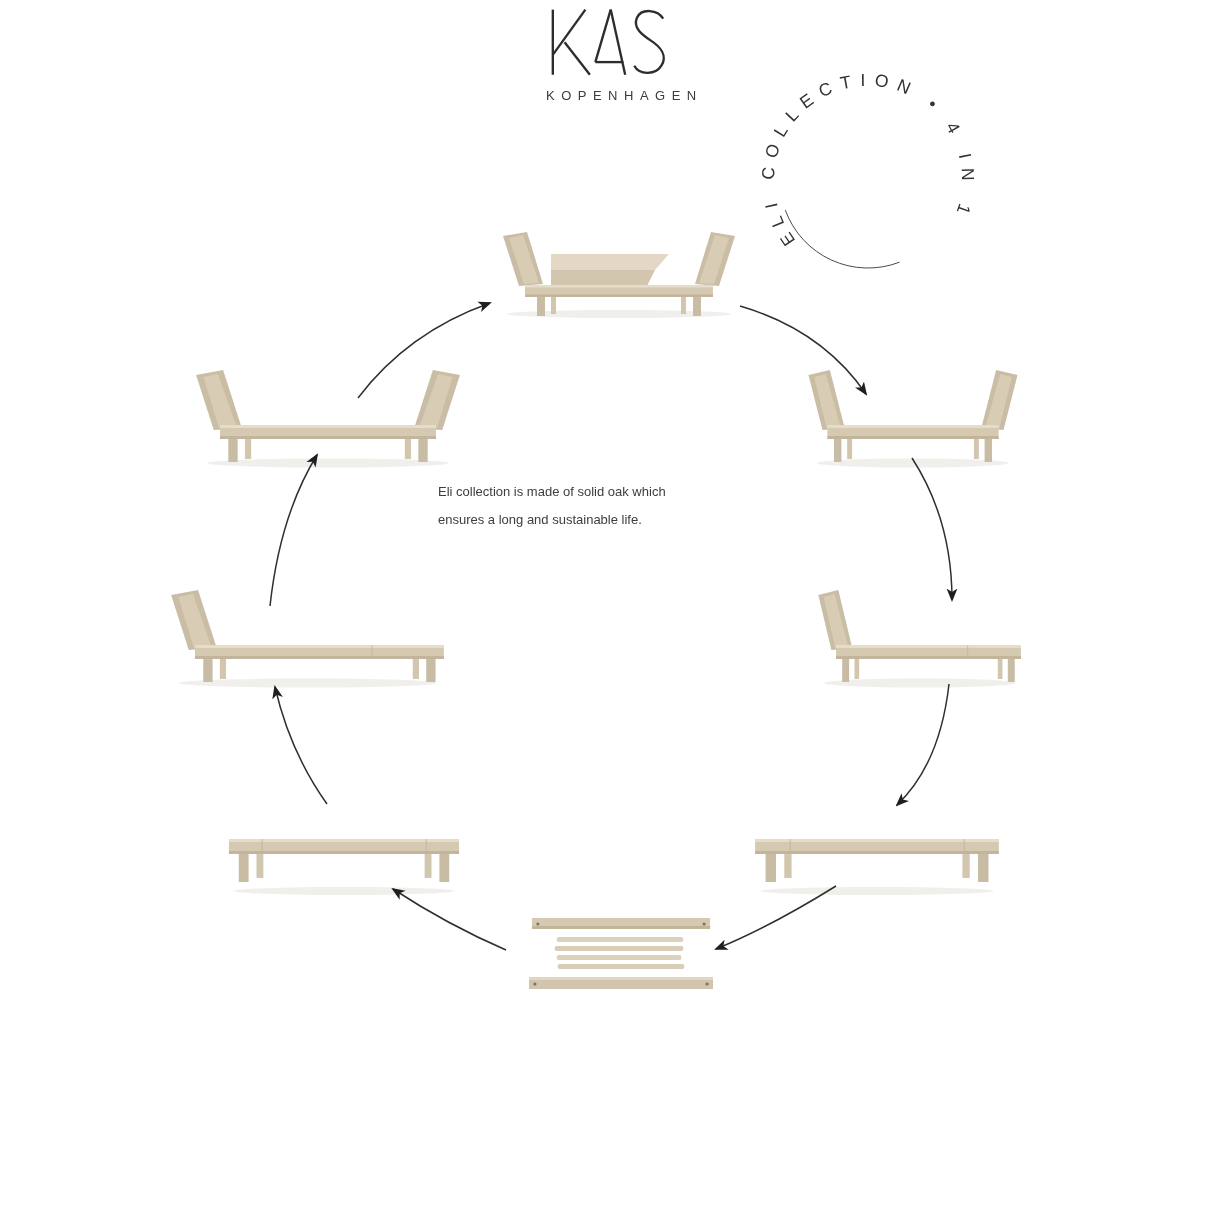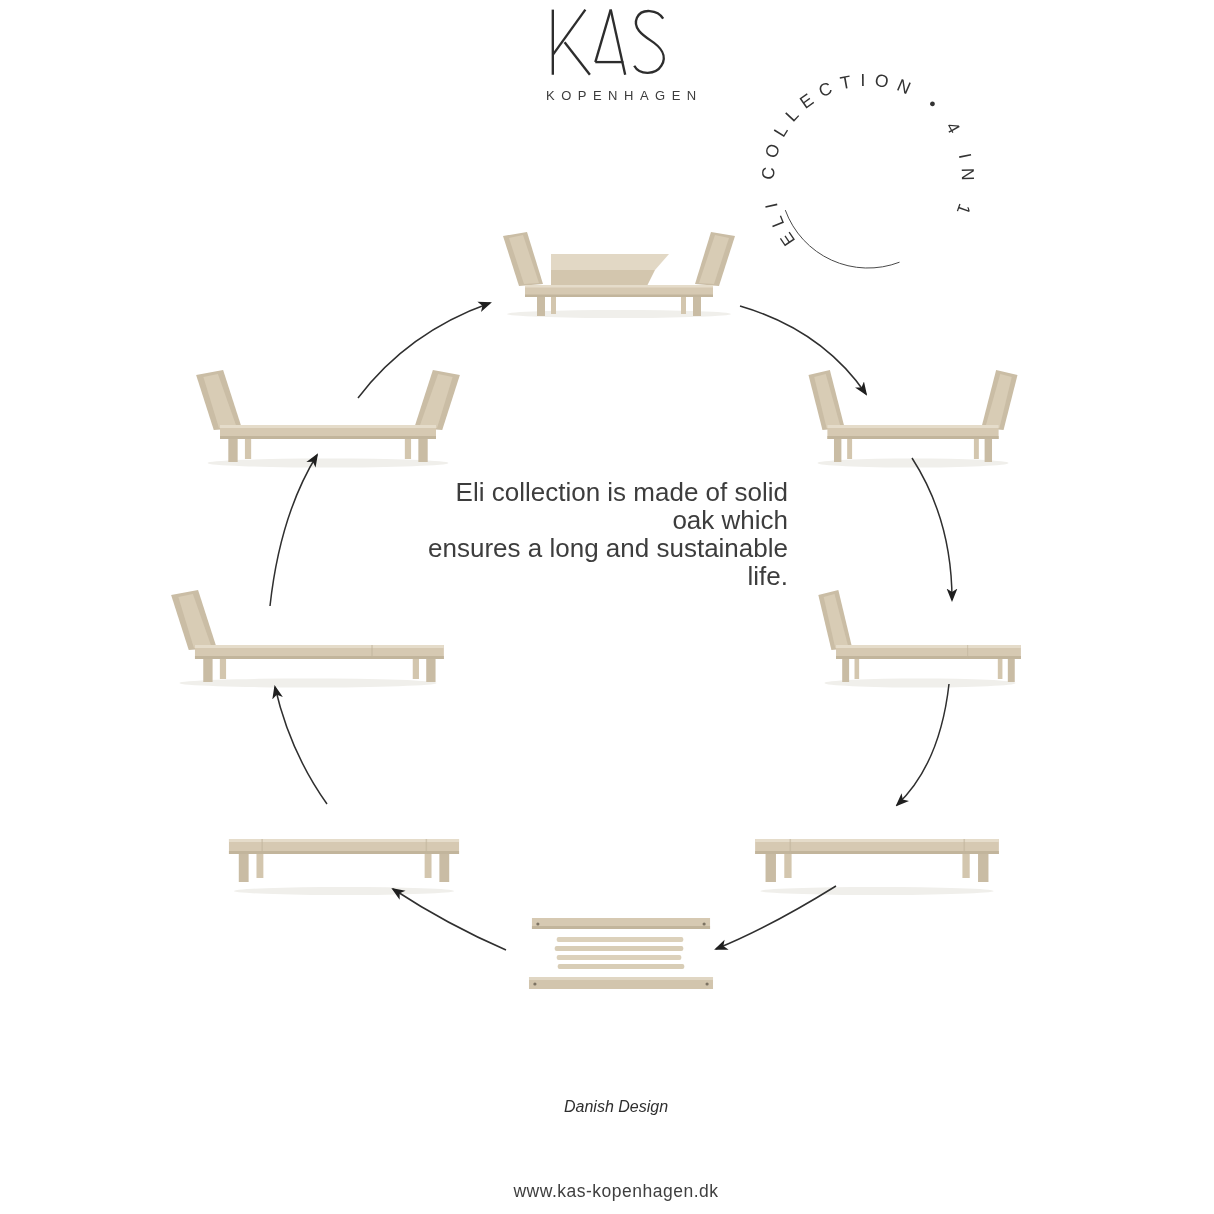--- a/index.html
+++ b/index.html
@@ -14,23 +14,23 @@
   .abs{position:absolute;}
   
   .logo{left:540px;top:6px;width:136px;text-align:center;}
   .logo-sub{
     display:block;margin-top:6px;
     font-size:13px;letter-spacing:6.5px;padding-left:6px;
     color:#3c3c3c;font-weight:400;
   }
   
   .desc{
-    left:428px;top:478px;width:360px;
-    text-align:right;color:#3d3d3d;
-    font-size:26px;line-height:28px;
+    left:438px;top:478px;width:360px;
+    text-align:left;color:#3d3d3d;
+    font-size:13px;line-height:28px;
   }
   .desc p{margin:0 0 19px 0;white-space:pre-line;}
   
   .footer{
     left:416px;top:1094px;width:400px;text-align:center;
     font-style:italic;color:#2e2e2e;font-size:16px;line-height:25px;
   }
   .footer div{white-space:pre-line;}
   .website{
     left:416px;top:1181px;width:400px;text-align:center;
@@ -198,18 +198,16 @@
       <path d="M 270,606 Q 280,515 317,455" marker-end="url(#arr)"></path>
     </g>
   </svg>
 
   <div class="abs desc">
     <p>Eli collection is made of solid oak which
 ensures a long and sustainable life.</p>
   </div>
 
   <div class="abs footer">
-    <div>Danish Design</div>
   </div>
 
-  <div class="abs website">www.kas-kopenhagen.dk</div>
 
 </div>
 
 </body></html>

